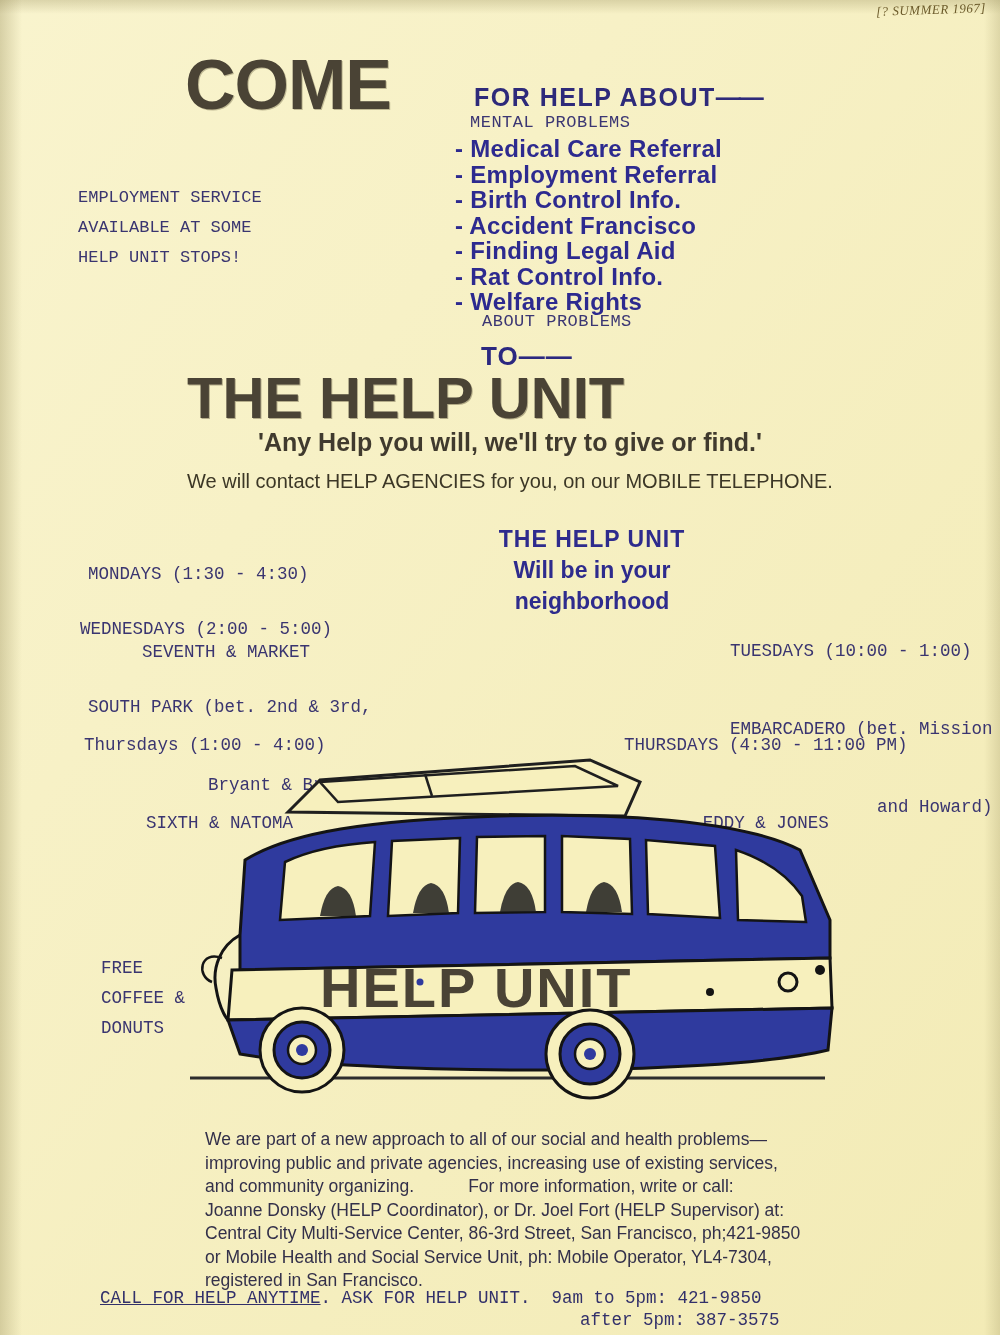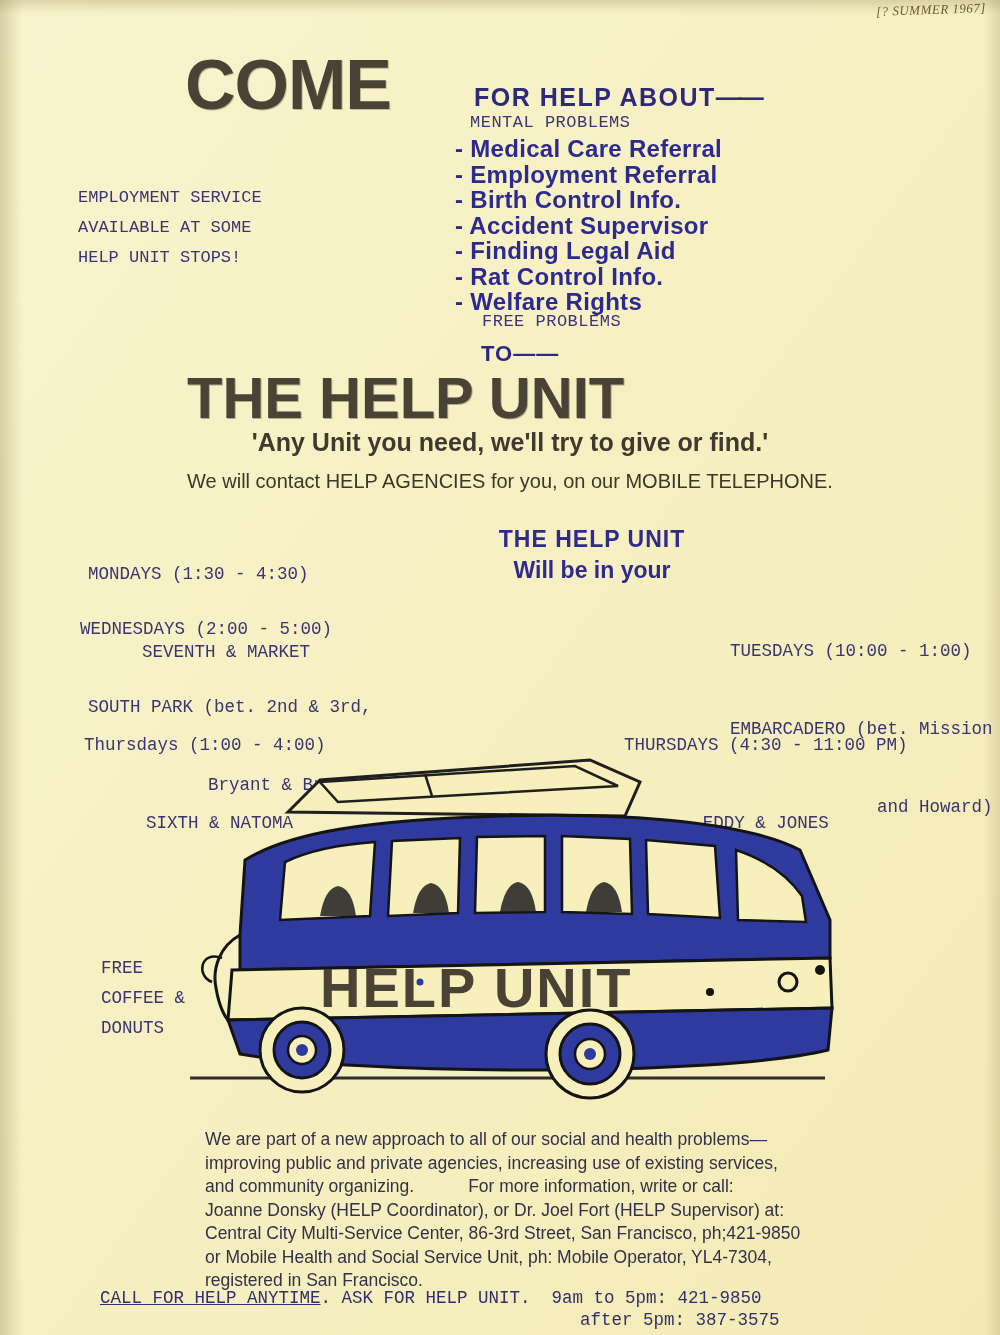--- a/index.html
+++ b/index.html
@@ -122,21 +122,21 @@
   }
   .employment-block .u {
   }
 
   .to {
     position: absolute;
     left: 481px;
     top: 341px;
     font-family: "Liberation Sans", sans-serif;
     font-weight: bold;
-    font-size: 22px;
+    font-size: 26px;
     color: #2b2880;
     letter-spacing: 1px;
     text-align: center;
   }
   .title-help-unit {
     position: absolute;
     left: 187px;
     top: 364px;
     font-family: "Liberation Sans", sans-serif;
     font-weight: bold;
@@ -272,45 +272,46 @@
   <div class="forhelp">
     <span>FOR HELP ABOUT</span><span class="dash">——</span>
   </div>
 
   <div class="mental">MENTAL PROBLEMS</div>
 
   <div class="bullets">
     <div>- Medical Care Referral</div>
     <div>- Employment Referral</div>
     <div>- Birth Control Info.</div>
-    <div>- Accident Supervisor</div>
+    <div>- Accident Francisco</div>
     <div>- Finding Legal Aid</div>
     <div>- Rat Control Info.</div>
     <div>- Welfare Rights</div>
   </div>
 
-  <div class="drug">FREE PROBLEMS</div>
+  <div class="drug">ABOUT PROBLEMS</div>
 
   <div class="employment-block">
     <div class="u">EMPLOYMENT SERVICE</div>
     <div>AVAILABLE AT SOME</div>
     <div><span class="u">HELP UNIT</span><span> STOPS!</span></div>
   </div>
 
   <div class="to">TO——</div>
 
   <div class="title-help-unit">THE HELP UNIT</div>
 
-  <div class="tagline">'Any Unit you need, we'll try to give or find.'</div>
+  <div class="tagline">'Any Help you will, we'll try to give or find.'</div>
 
   <div class="contact-line">We will contact HELP AGENCIES for you, on our MOBILE TELEPHONE.</div>
 
   <div class="neighborhood">
     <div class="l1">THE HELP UNIT</div>
     <div>Will be in your</div>
+    <div>neighborhood</div>
   </div>
 
   <div class="sched s1">
     <div>MONDAYS (1:30 - 4:30)</div>
     <div class="ind">SEVENTH &amp; MARKET</div>
   </div>
 
   <div class="sched s2">
     <div>WEDNESDAYS (2:00 - 5:00)</div>
     <div class="ind">SOUTH PARK (bet. 2nd &amp; 3rd,</div>

